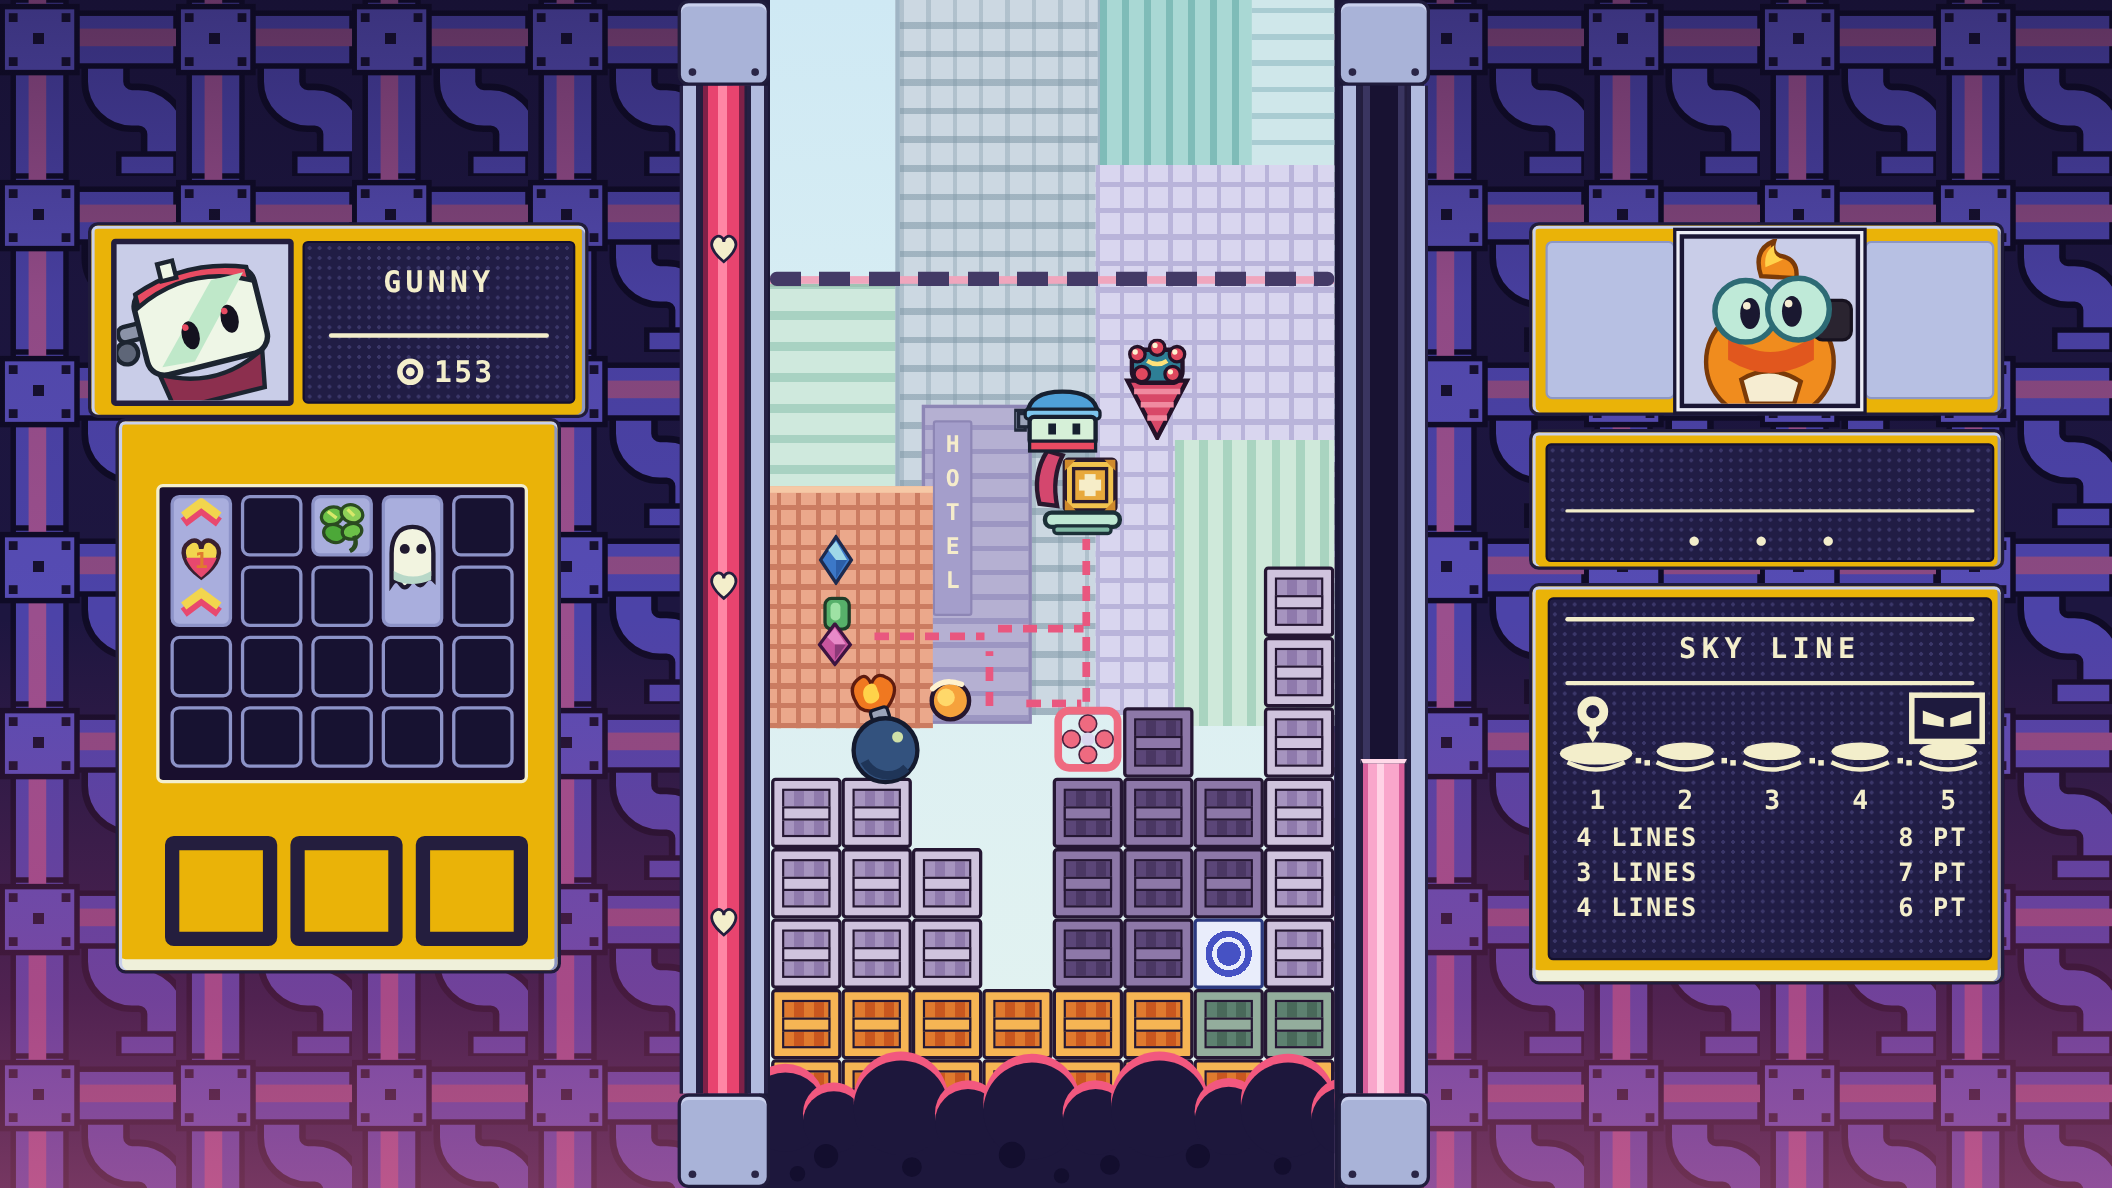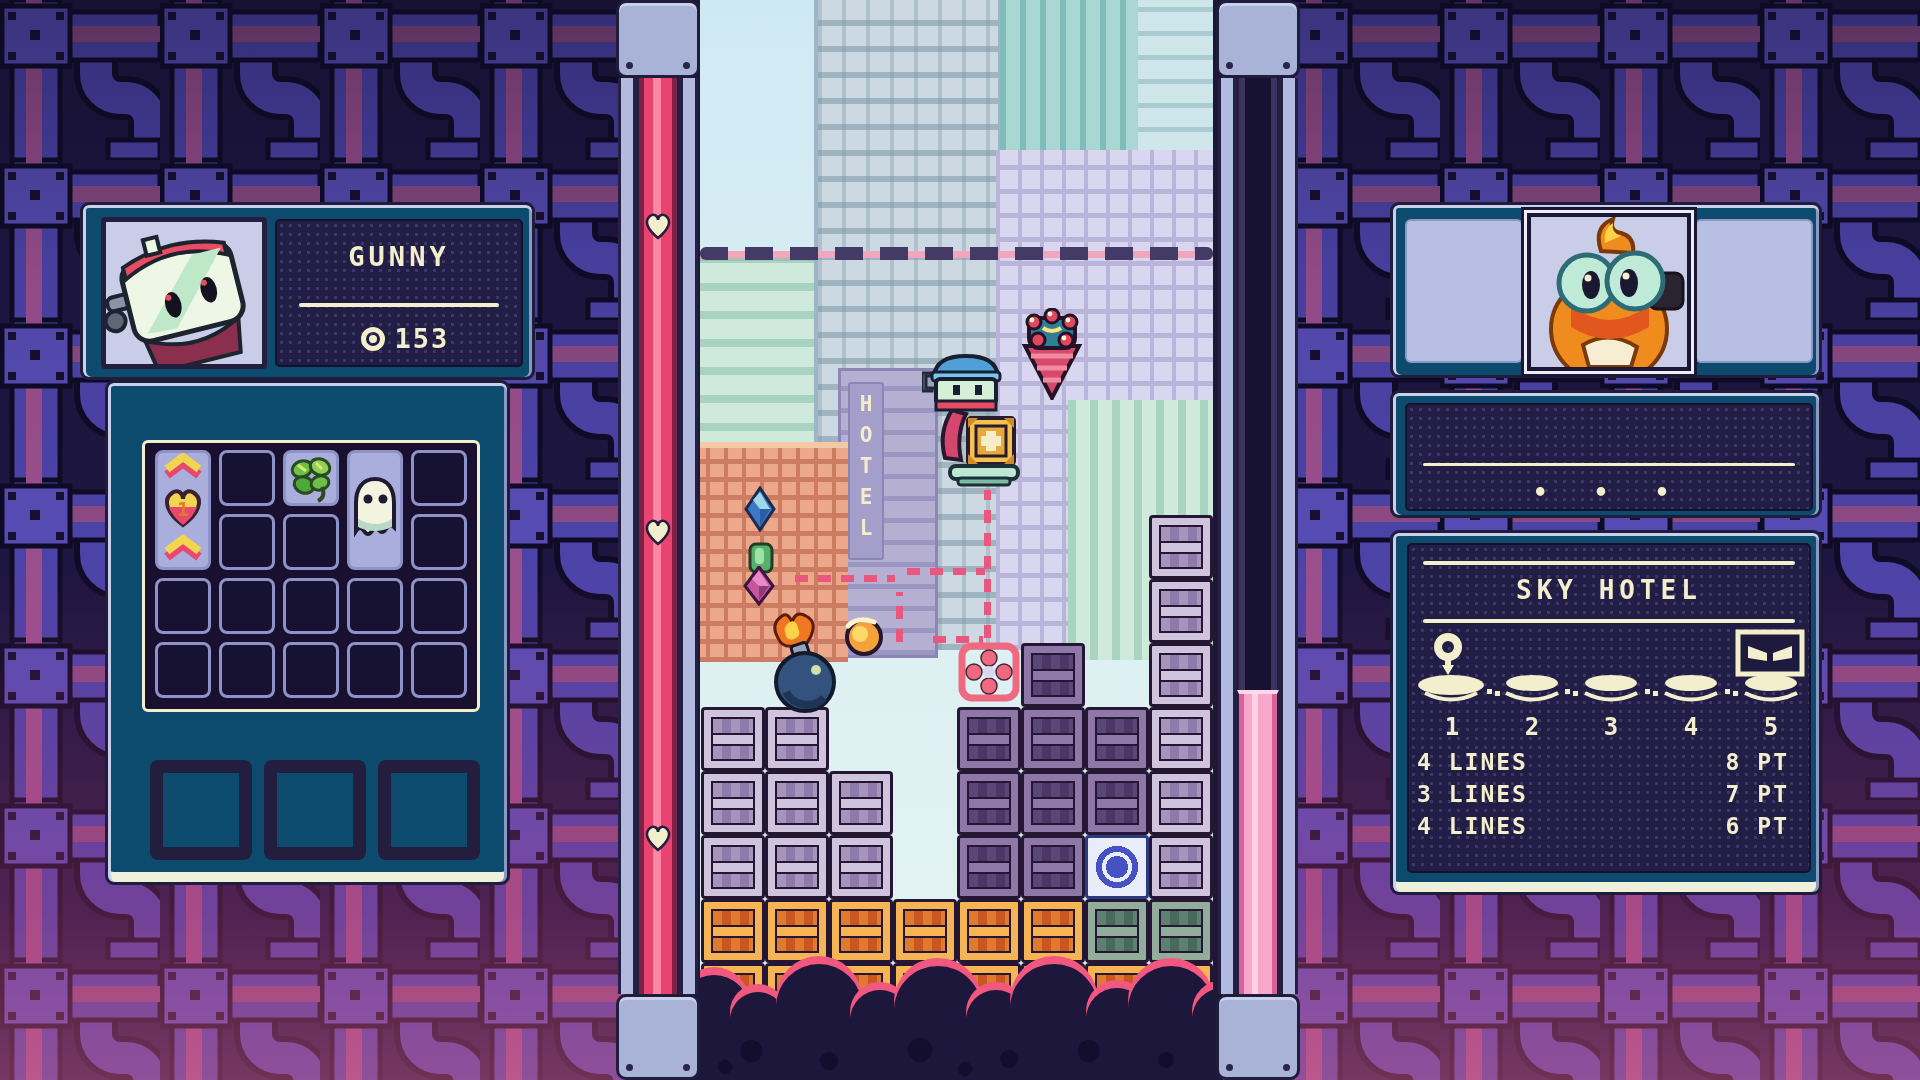--- a/index.html
+++ b/index.html
@@ -1,20 +1,20 @@
 <!DOCTYPE html>
 <html><head>
 <meta charset="utf-8">
 <style>
   html,body{margin:0;padding:0;width:1920px;height:1080px;overflow:hidden;background:#1d1640;
     font-family:"DejaVu Sans Mono", monospace;}
   *{box-sizing:border-box;}
   .abs{position:absolute;}
   
-  .steel{position:absolute;background:#0c4a6e;border:3px solid #201c3c;border-radius:9px;
+  .steel{position:absolute;background:#eab308;border:3px solid #201c3c;border-radius:9px;
     box-shadow:inset 0 3px 0 #c9d0ec, inset -3px 0 0 #8d97c4, inset 3px 0 0 #c9d0ec;}
   .creambottom{box-shadow:inset 0 3px 0 #c9d0ec, inset -3px 0 0 #8d97c4, inset 3px 0 0 #c9d0ec,
     inset 0 -14px 0 -4px #eff0da;}
   .plate{position:absolute;background-color:#211d45;border:2px solid #14102e;border-radius:5px;
     background-image:radial-gradient(circle,#3b3769 1.6px, transparent 1.8px);background-size:9px 9px;}
   .cream{color:#f3eecb;font-weight:bold;}
   .hr{position:absolute;height:4px;background:#f3eecb;border-radius:2px;}
   
   #field{position:absolute;left:690px;top:0;width:533px;height:1080px;
     border-left:10px solid #1c1838;border-right:10px solid #1c1838;overflow:hidden;
@@ -52,21 +52,21 @@
   
   .t-name{font-size:27px;letter-spacing:4px;}
   .t-score{font-size:27px;letter-spacing:2px;}
   .t-title{font-size:26px;letter-spacing:5px;}
   .t-row{font-size:23px;letter-spacing:2px;}
   .t-num{font-size:24px;}
   .coin{display:inline-block;width:24px;height:24px;border:5px solid #f3eecb;border-radius:50%;position:relative;margin-right:10px;vertical-align:-3px;}
   .coin::before{content:"";position:absolute;inset:3px;background:#f3eecb;border-radius:50%;}
   .dash-v{position:absolute;width:7px;background:repeating-linear-gradient(0deg,#e9577f 0 13px,transparent 13px 23px);}
   .dash-h{position:absolute;height:7px;background:repeating-linear-gradient(90deg,#e9577f 0 13px,transparent 13px 23px);}
-  .srow{position:absolute;left:8px;right:20px;display:flex;justify-content:space-between;}
+  .srow{position:absolute;left:24px;right:20px;display:flex;justify-content:space-between;}
   .hotel{position:absolute;writing-mode:vertical-rl;text-orientation:upright;background:#a49ecb;
     color:#f5eccb;font-weight:bold;font-size:21px;letter-spacing:7px;padding:8px 4px;border-radius:3px;border:2px solid #8d86b5;}
 </style>
 </head>
 <body>
 
 <svg class="abs" width="1920" height="1080">
   <defs>
     <pattern id="pp" width="160" height="160" patternUnits="userSpaceOnUse">
       <rect width="160" height="160" fill="#1d1640"></rect>
@@ -408,21 +408,21 @@
 <div class="steel" style="left:1390px;top:390px;width:432px;height:128px;">
   <div class="plate" style="left:12px;top:10px;width:408px;height:108px;">
     <div class="hr" style="left:16px;right:16px;top:58px;height:3px;"></div>
     <div class="cream" style="position:absolute;top:74px;left:0;right:0;text-align:center;font-size:24px;letter-spacing:16px;">•  •  •</div>
   </div>
 </div>
 
 <div class="steel creambottom" style="left:1390px;top:530px;width:432px;height:365px;">
   <div class="plate" style="left:14px;top:10px;width:404px;height:330px;">
     <div class="hr" style="left:14px;right:14px;top:16px;"></div>
-    <div class="cream t-title" style="position:absolute;top:30px;left:0;right:0;text-align:center;">SKY HOTEL</div>
+    <div class="cream t-title" style="position:absolute;top:30px;left:0;right:0;text-align:center;">SKY LINE</div>
     <div class="hr" style="left:14px;right:14px;top:74px;"></div>
 
     <svg class="abs" style="left:22px;top:88px;" width="34" height="46" viewBox="0 0 34 46">
       <circle cx="17" cy="14" r="10" fill="none" stroke="#f3eecb" stroke-width="8"></circle>
       <rect x="14" y="26" width="6" height="8" fill="#f3eecb"></rect>
       <polygon points="11,32 23,32 17,42" fill="#f3eecb"></polygon>
     </svg>
 
     <svg class="abs" style="left:326px;top:84px;" width="70" height="48" viewBox="0 0 70 48">
       <rect x="3" y="3" width="64" height="42" fill="#1e1a3e" stroke="#f3eecb" stroke-width="5"></rect>

